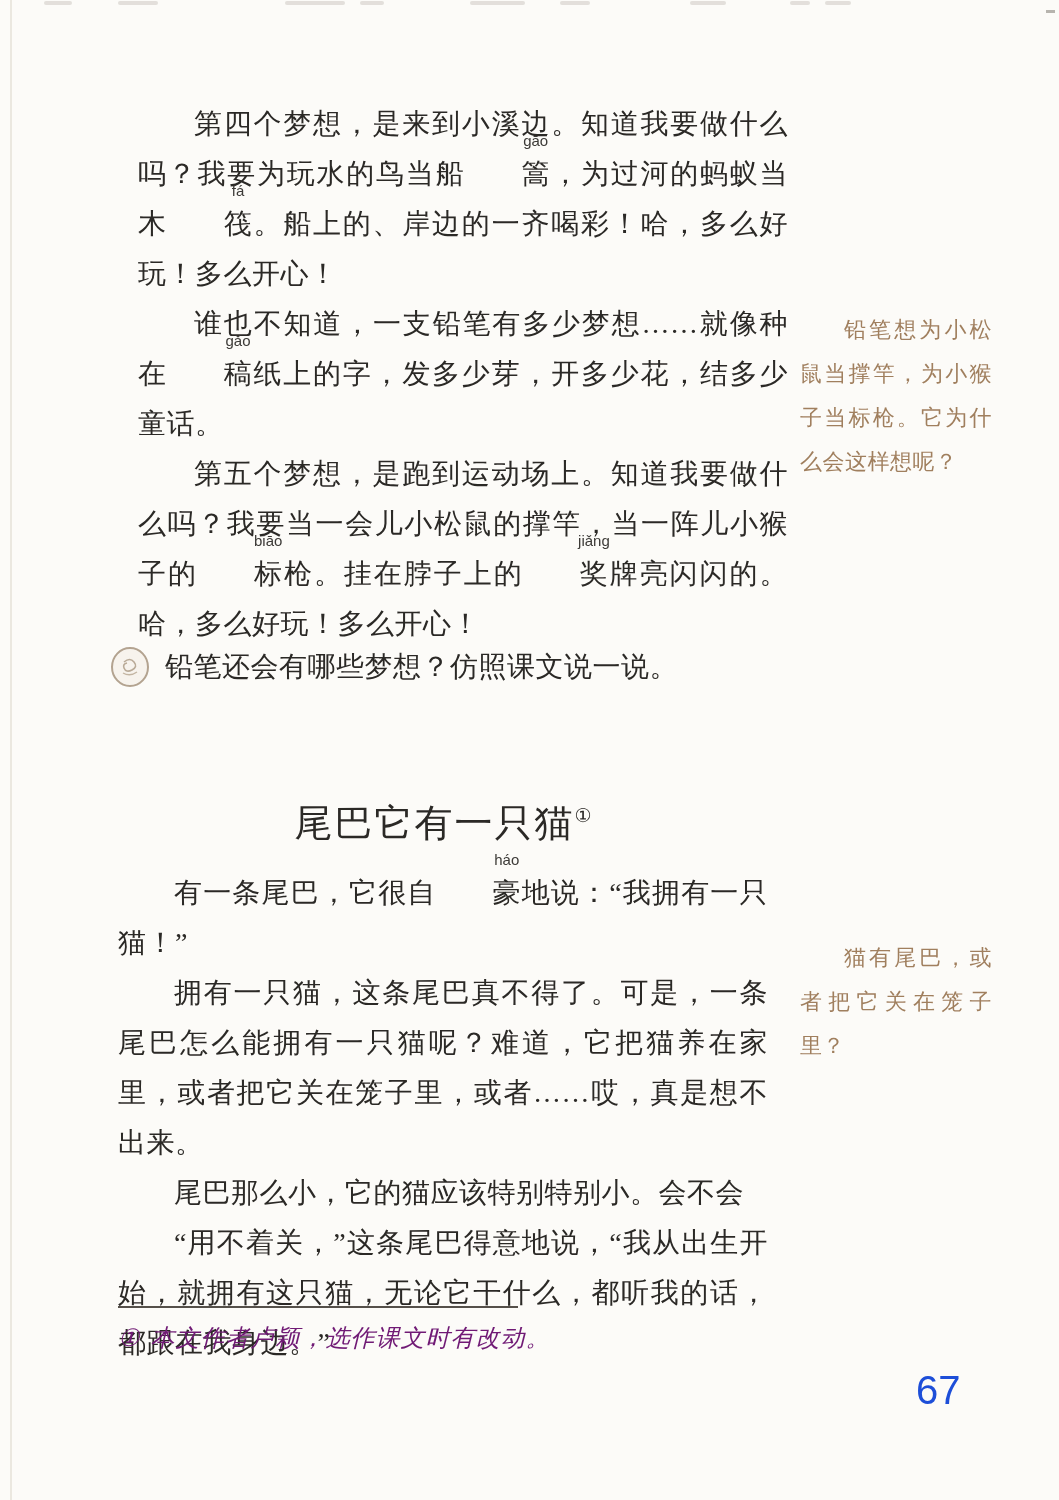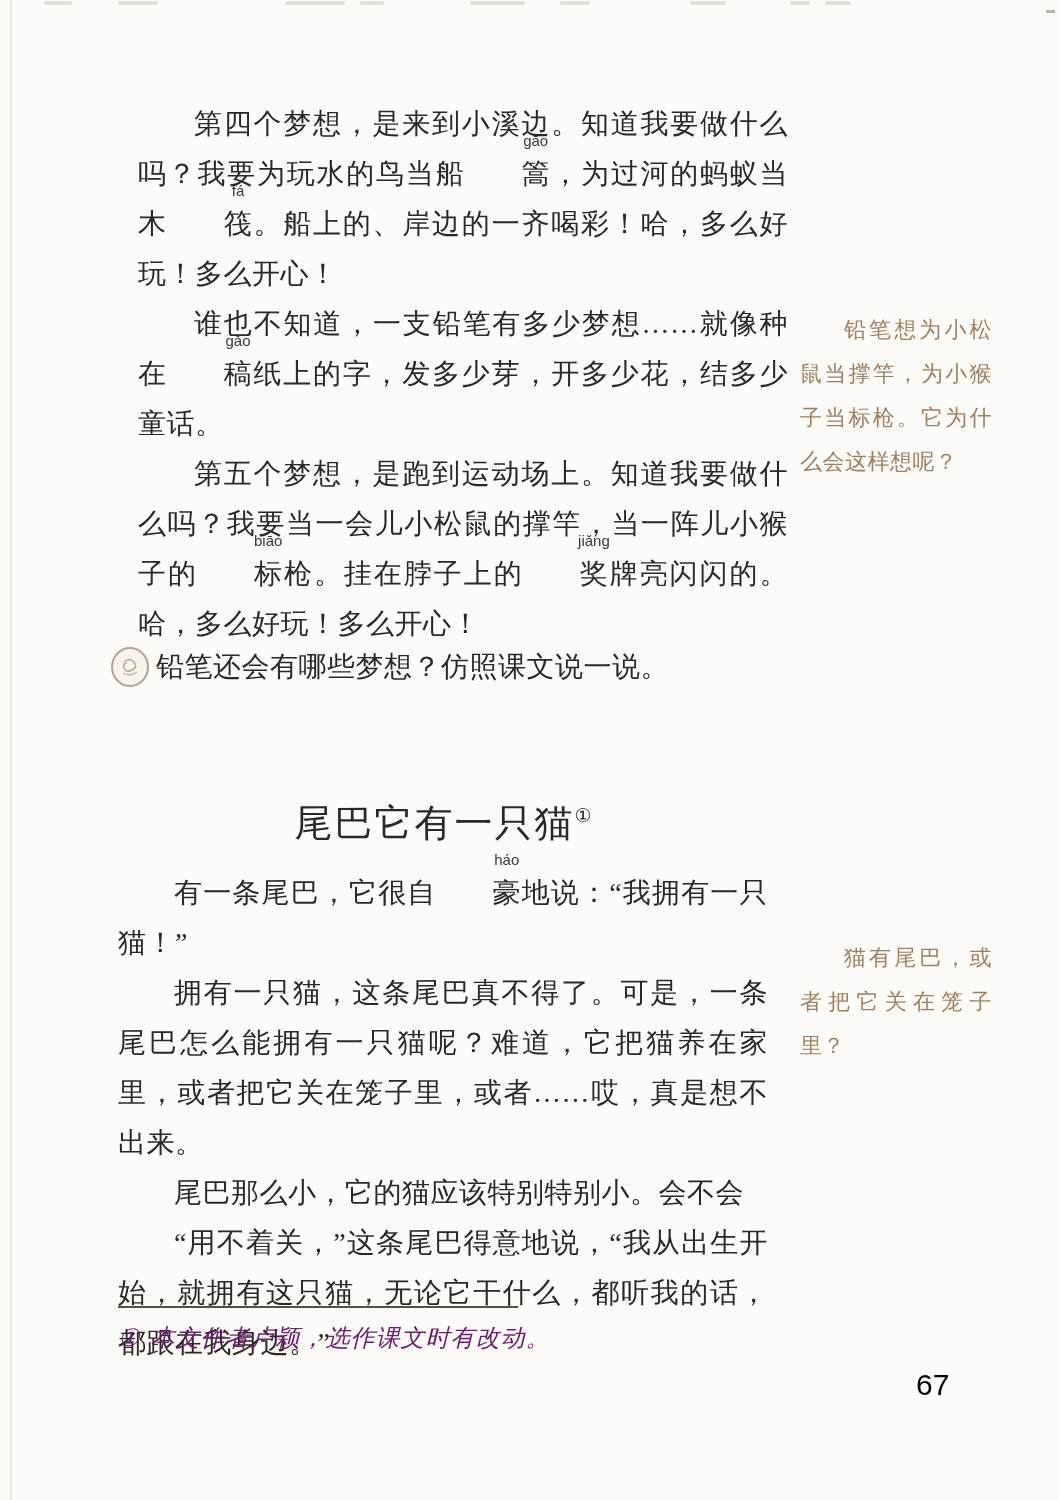--- a/index.html
+++ b/index.html
@@ -47,21 +47,21 @@
     font-size: 15px;
     line-height: 15px;
     color: #3c3a37;
     letter-spacing: 0;
     white-space: nowrap;
   }
 
   
   .activity {
     position: absolute; left: 110px; top: 646px; width: 680px;
-    display: flex; align-items: center; gap: 6px;
+    display: flex; align-items: center; gap: 15px;
   }
   .seal {
     width: 40px; height: 42px; flex: 0 0 auto;
     display: flex; align-items: center; justify-content: center;
   }
   .activity-text {
     font-size: 28px; letter-spacing: 0.5px;
   }
 
   
@@ -103,21 +103,21 @@
     position: absolute; left: 118px; top: 1320px; width: 650px;
     font-size: 24px; line-height: 36px; letter-spacing: 1px;
     color: #701a75;
     font-style: italic;
   }
   .footnote .fn-marker { margin-right: 10px; }
 
   .page-number {
     position: absolute; left: 916px; top: 1368px;
     font-family: "Liberation Sans", "DejaVu Sans", sans-serif;
-    font-size: 30px; color: #000000;
+    font-size: 40px; color: #1d4ed8;
   }
 </style>
 </head>
 <body>
 
 <div class="scan-top">
   <i style="left:44px;width:28px"></i>
   <i style="left:118px;width:40px"></i>
   <i style="left:285px;width:60px"></i>
   <i style="left:360px;width:24px"></i>

